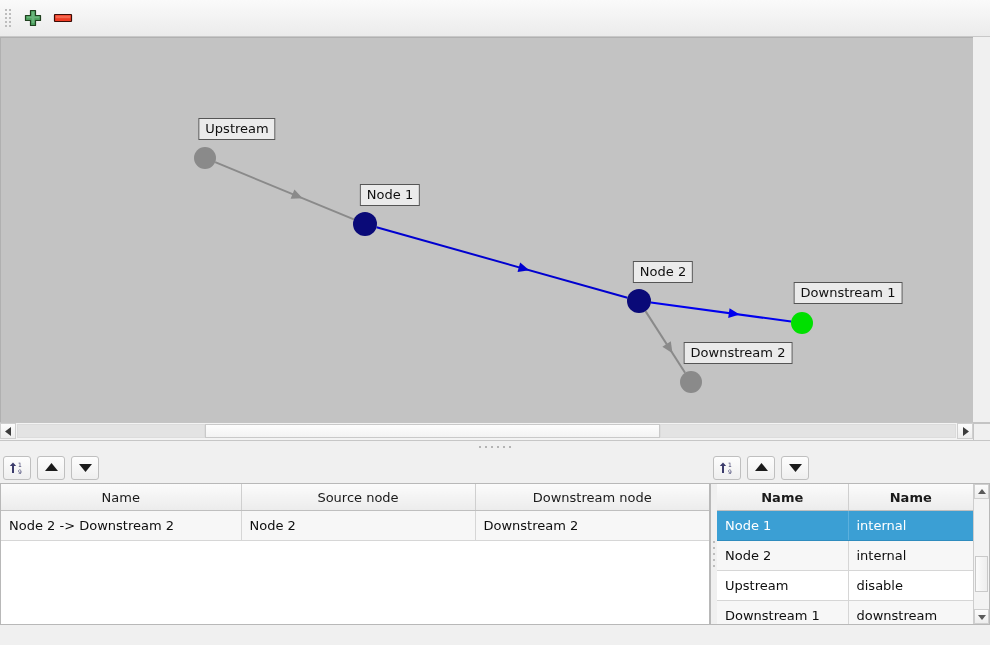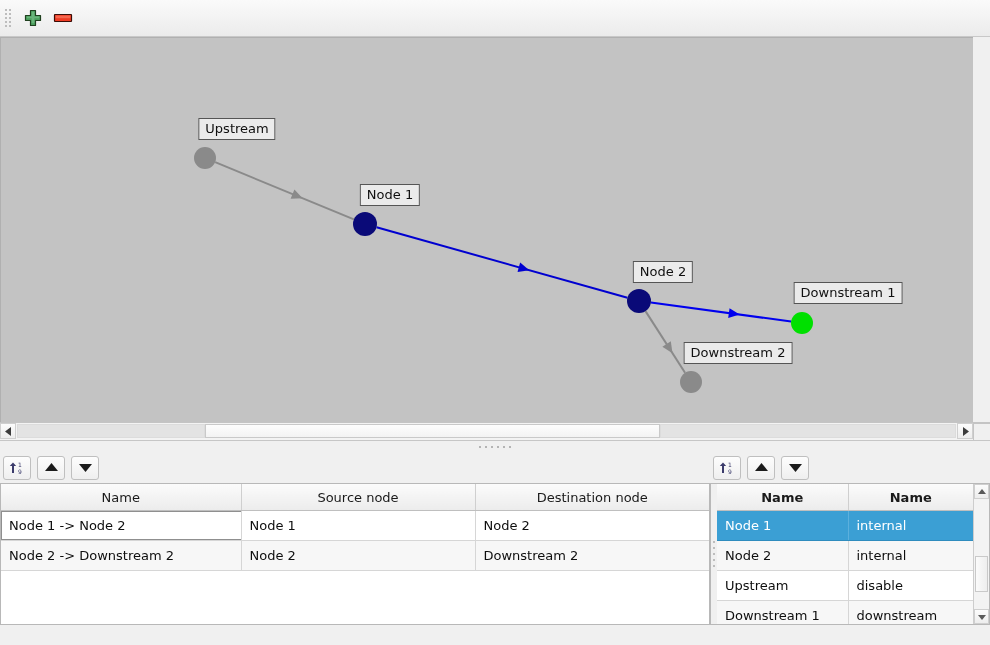--- a/index.html
+++ b/index.html
@@ -324,29 +324,24 @@
         <table class="grid">
           <colgroup>
               <col style="width:240px">
               <col style="width:234px">
               <col>
             </colgroup>
           <thead>
             <tr>
               <th>Name</th>
               <th>Source node</th>
-              <th>Destination node</th>
+              <th>Downstream node</th>
             </tr>
           </thead>
           <tbody id="edges-body">
-              <tr class="odd focused">
-                <td>Node 1 -&gt; Node 2</td>
-                <td>Node 1</td>
-                <td>Node 2</td>
-              </tr>
               <tr class="even">
                 <td>Node 2 -&gt; Downstream 2</td>
                 <td>Node 2</td>
                 <td>Downstream 2</td>
               </tr>
             </tbody>
         </table>
       </div>
     </div>
 

